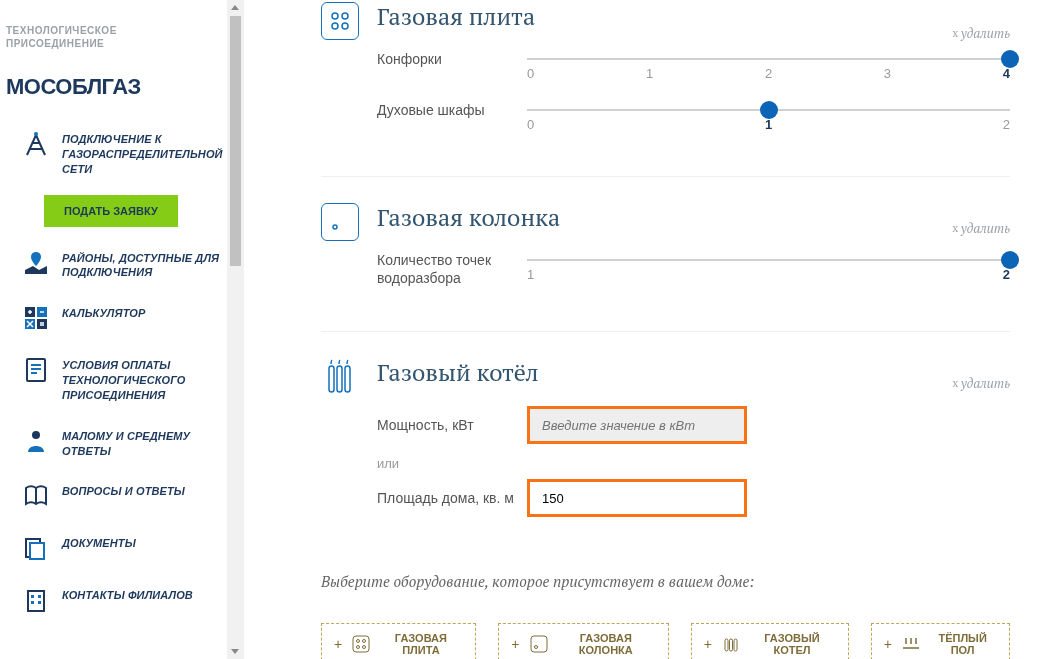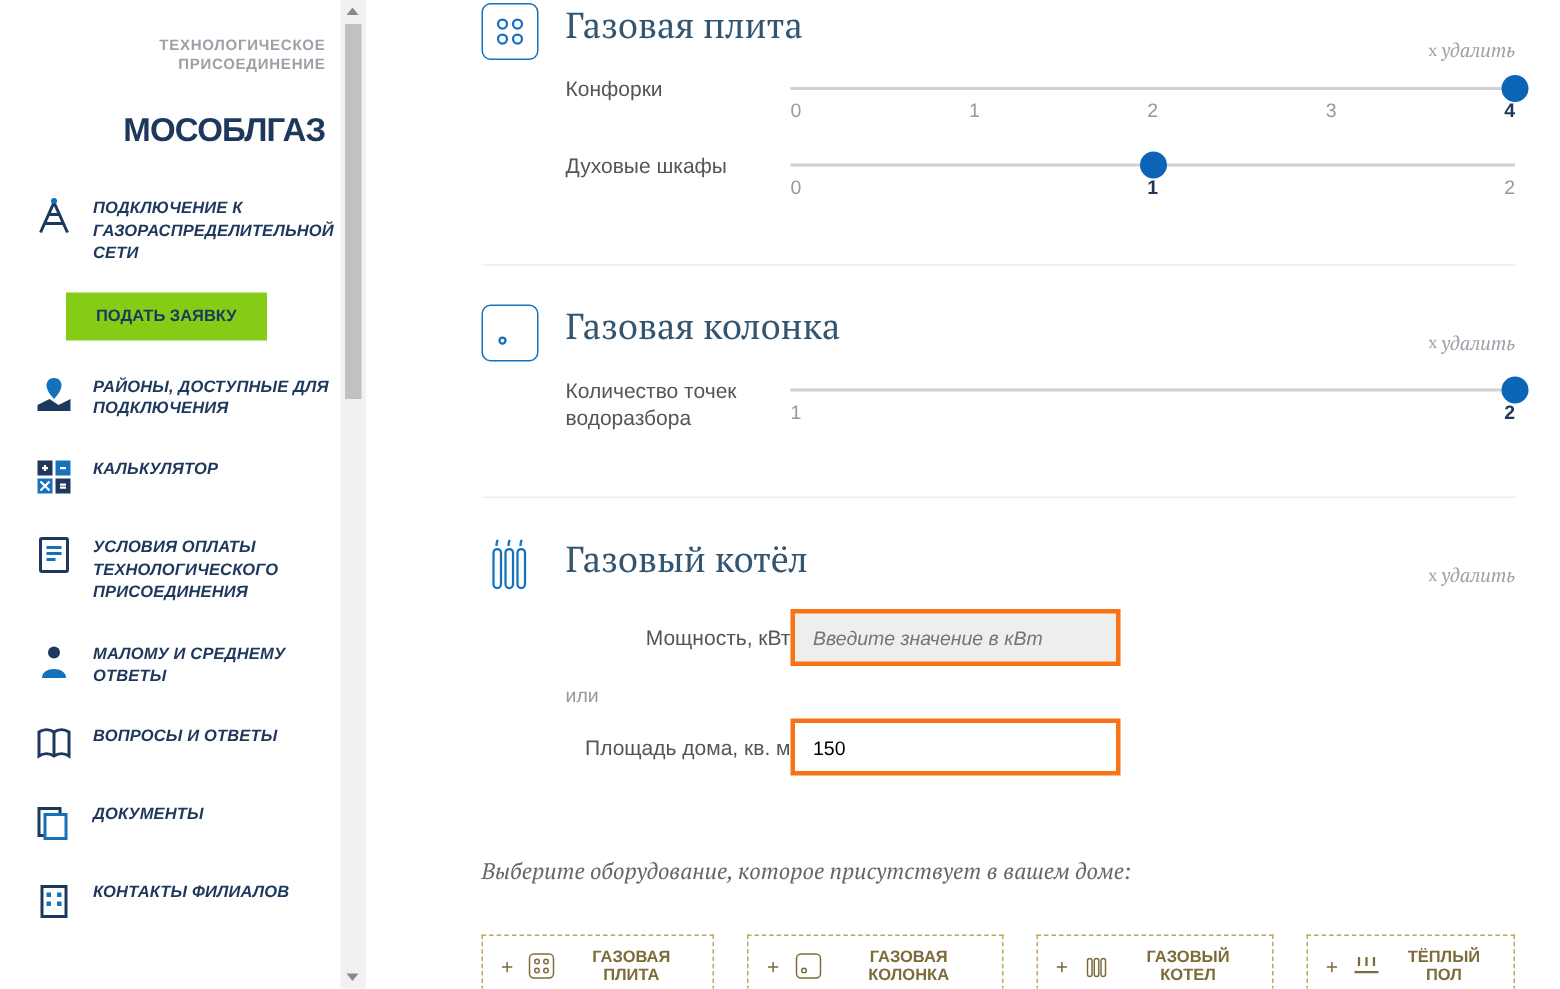--- a/index.html
+++ b/index.html
@@ -49,22 +49,22 @@
   .main {
     position: absolute;
     left: 261px; top: 0;
     width: 779px; height: 659px;
     padding: 0 30px 0 60px;
     font-family: "PT Serif", Georgia, serif;
   }
 
   
   .logo-block {
-    padding: 24px 26px 12px;
-    text-align: right;
+    padding: 24px 6px 12px;
+    text-align: left;
   }
   .logo-top {
     font-size: 10px;
     letter-spacing: 0.5px;
     color: #9aa1a9;
     font-weight: 600;
     line-height: 1.3;
     font-family: Arial, sans-serif;
   }
   .logo-wordmark {
@@ -204,21 +204,20 @@
   .input-row {
     display: flex;
     align-items: center;
     margin-bottom: 12px;
   }
   .input-label {
     flex: 0 0 150px;
     font-size: 14px;
     color: #555;
     font-family: Arial, sans-serif;
-    text-align: right;
   }
   .text-input {
     flex: 0 0 220px;
     height: 38px;
     border: 3px solid #f97316;
     padding: 0 12px;
     font-size: 13px;
     font-family: Arial, sans-serif;
   }
   .text-input.disabled {

